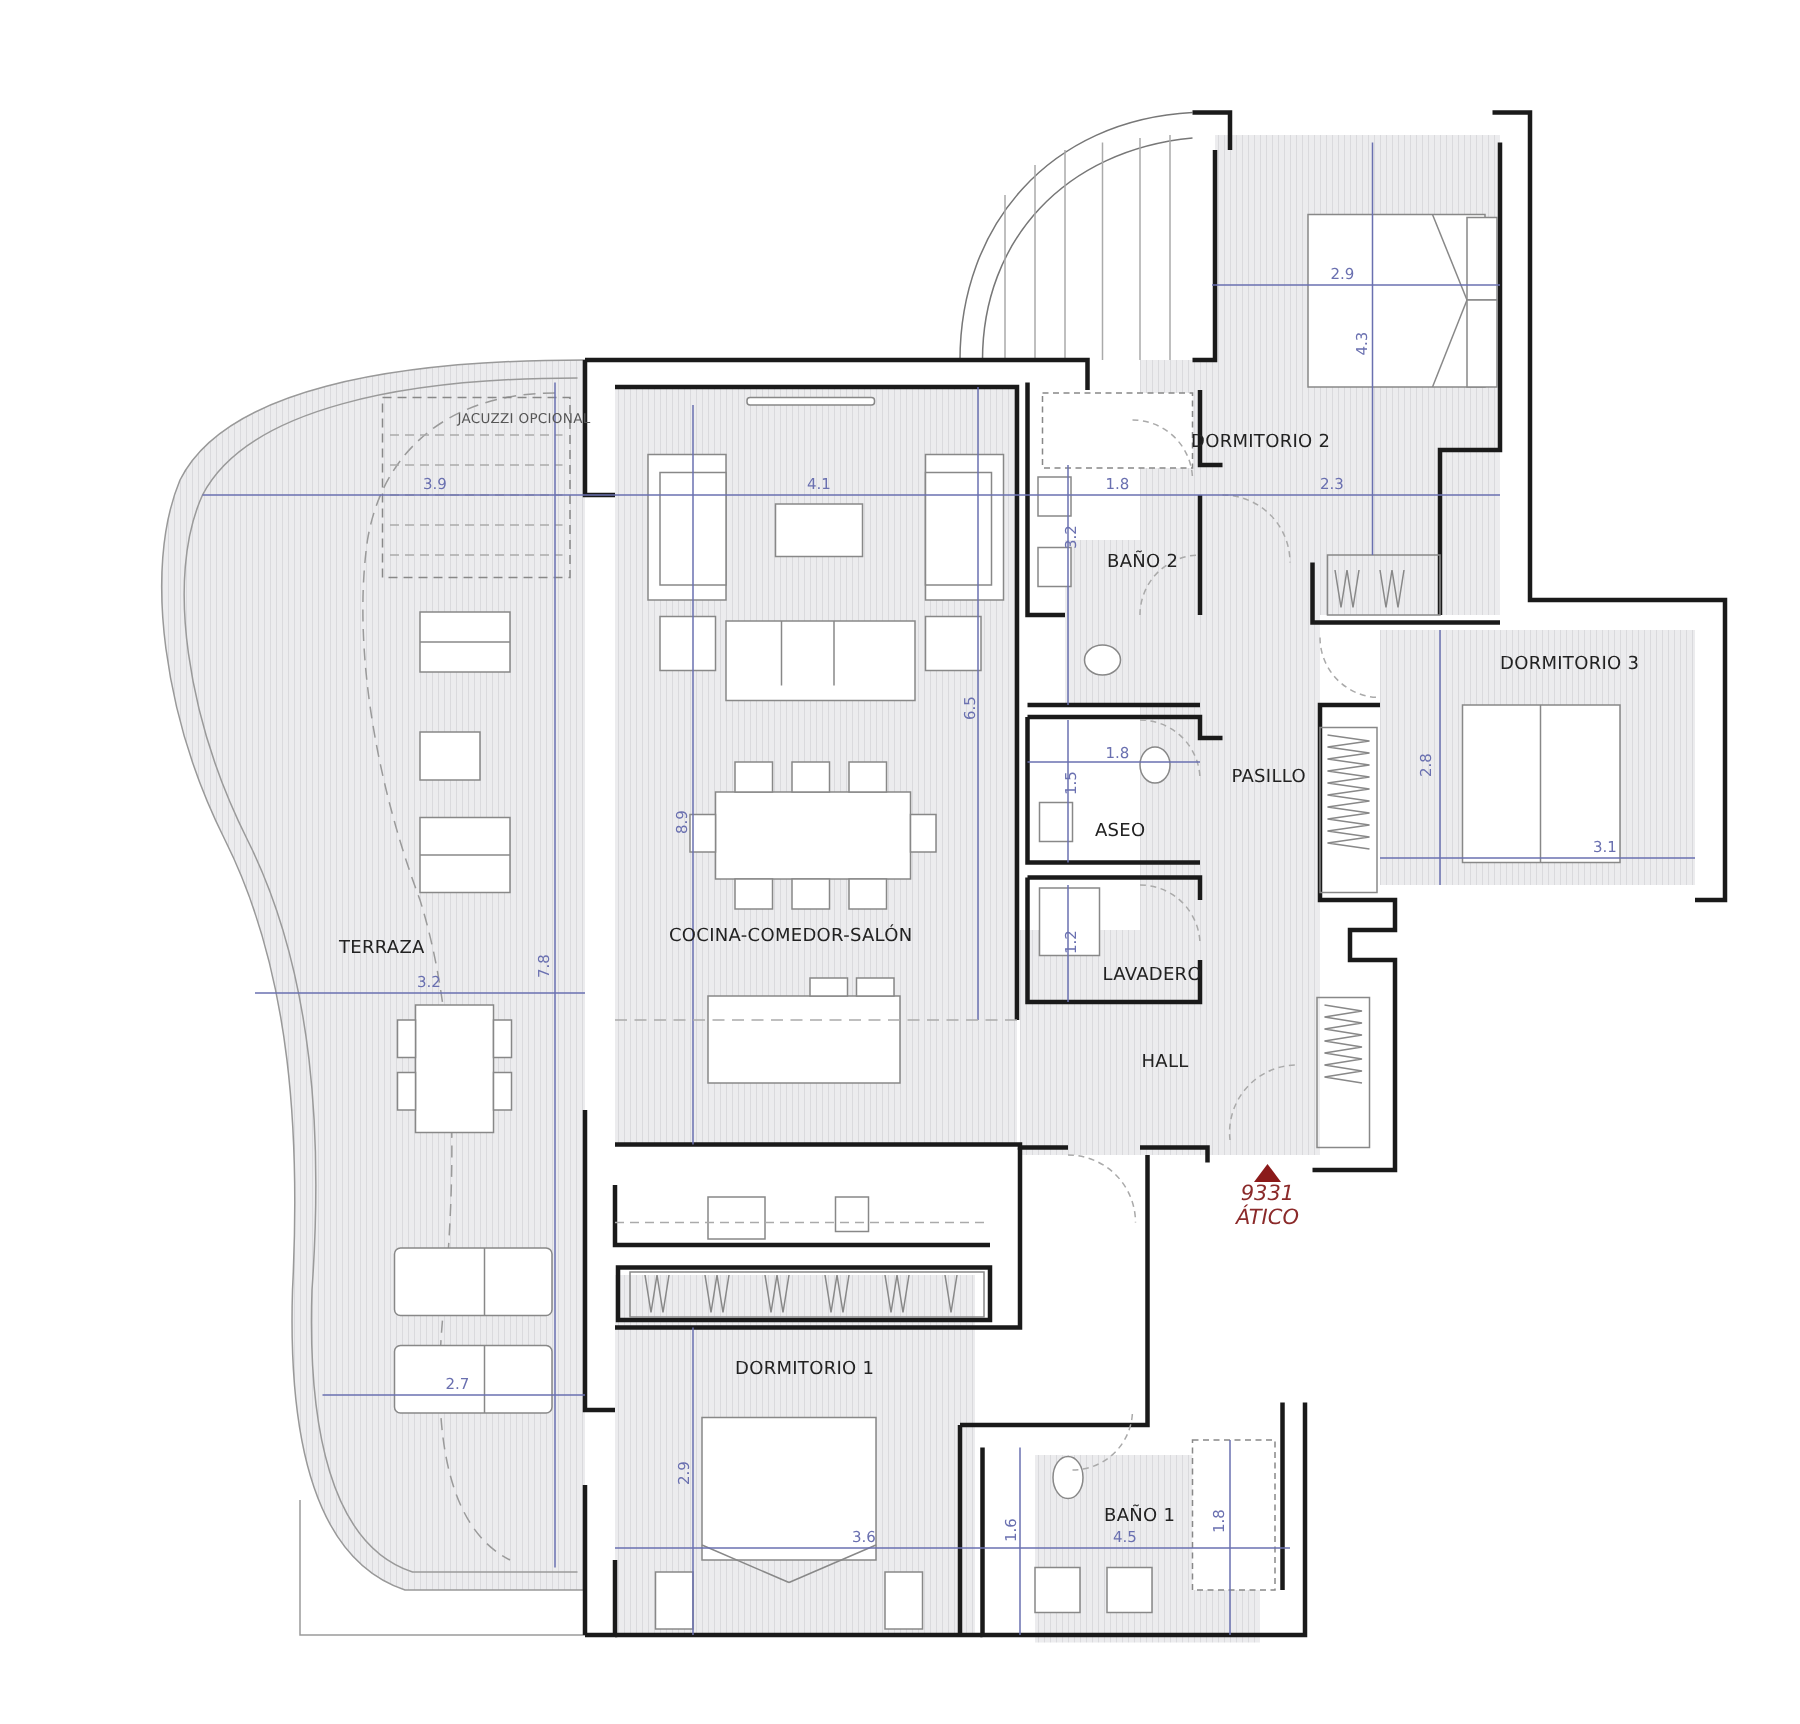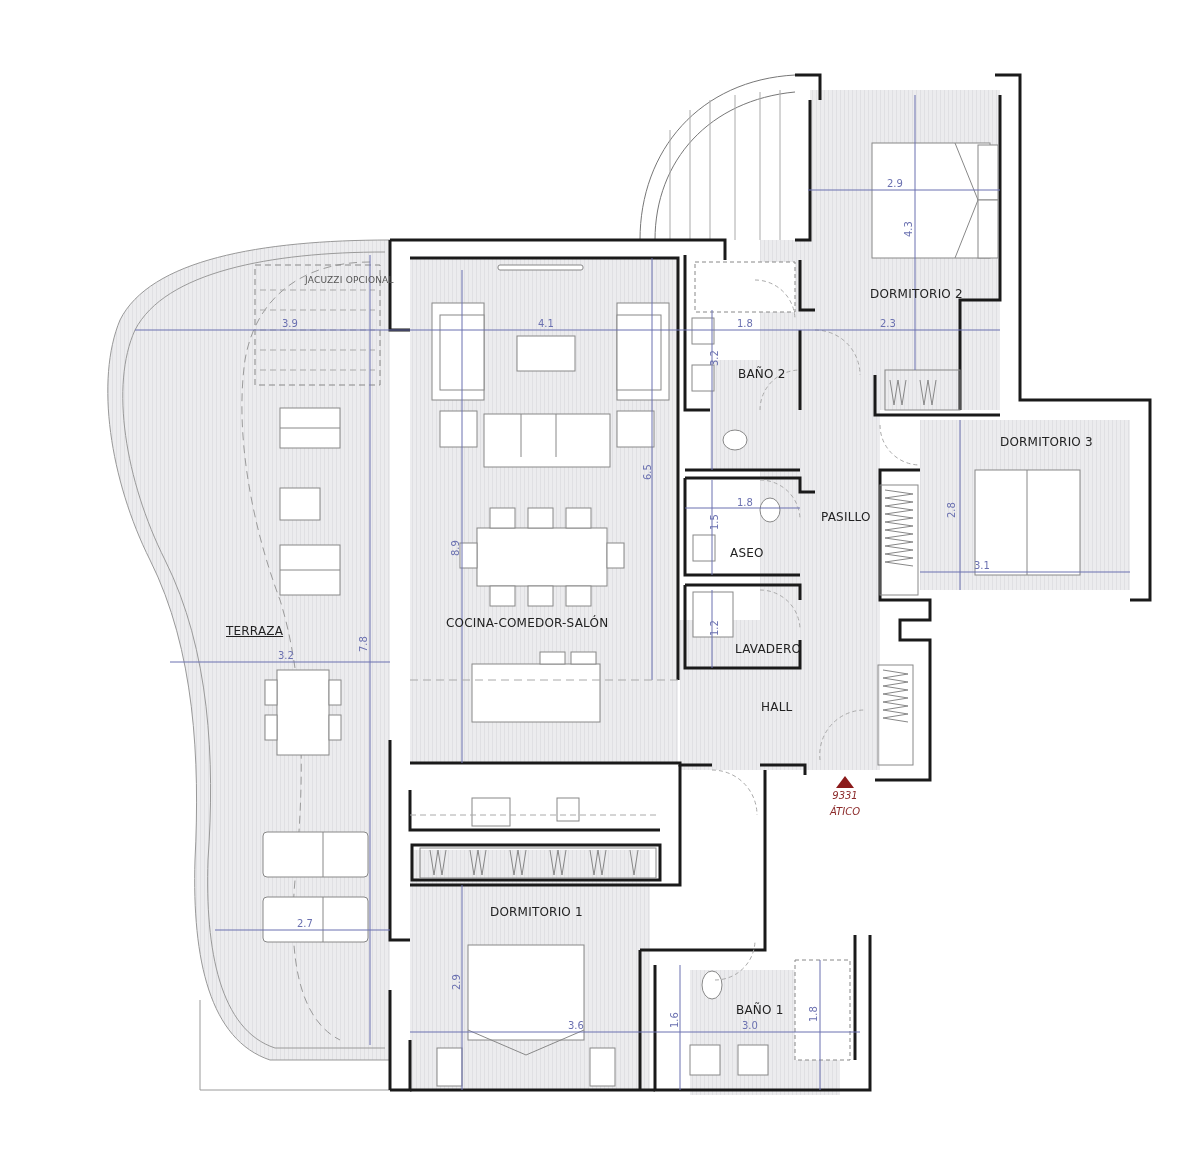--- a/index.html
+++ b/index.html
@@ -4,21 +4,21 @@
 <style>
   html, body { margin:0; padding:0; background:#ffffff; }
   body { width:1200px; height:1149px; position:relative; overflow:hidden; font-family:"Liberation Sans", sans-serif; }
   #plan { position:absolute; left:0; top:0; width:1200px; height:1149px; }
   .lbl { position:absolute; font-family:"DejaVu Sans", sans-serif; font-size:12px; color:#222; white-space:nowrap; letter-spacing:0.2px; }
   .dim { position:absolute; font-family:"DejaVu Sans", sans-serif; font-size:10px; color:#6a70b0; white-space:nowrap; }
   .dim.v { transform:rotate(-90deg); transform-origin:left top; }
   .small { font-size:9px; color:#555; }
   .unit { position:absolute; left:820px; top:776px; text-align:center; width:50px; }
   .unit .tri { width:0; height:0; margin:0 auto; border-left:9px solid transparent; border-right:9px solid transparent; border-bottom:12px solid #8b1a1a; }
-  .unit .num, .unit .typ { font-family:"DejaVu Sans", sans-serif; font-style:italic; color:#8b2a2a; font-size:10px; line-height:16px; }
+  .unit .num, .unit .typ { font-family:"DejaVu Sans", sans-serif; font-style:italic; color:#8b2a2a; font-size:14px; line-height:16px; }
 </style>
 </head>
 <body>
 
 <svg id="plan" viewBox="0 0 1200 1149" xmlns="http://www.w3.org/2000/svg">
   <defs>
     <pattern id="hatch" width="4" height="4" patternUnits="userSpaceOnUse">
       <rect width="4" height="4" fill="#ececee"></rect>
       <line x1="0" y1="0" x2="0" y2="4" stroke="#d4d4d8" stroke-width="1"></line>
     </pattern>
@@ -212,24 +212,24 @@
     <line x1="462" y1="885" x2="462" y2="1090"></line>
     <line x1="410" y1="1032" x2="860" y2="1032"></line>
     <line x1="680" y1="965" x2="680" y2="1090"></line>
     <line x1="820" y1="960" x2="820" y2="1090"></line>
   </g>
   <line x1="410" y1="680" x2="678" y2="680" stroke="#aaa" stroke-dasharray="8 5"></line>
   <line x1="410" y1="815" x2="660" y2="815" stroke="#aaa" stroke-dasharray="6 4"></line>
 </svg>
 
 <div class="lbl small" style="left:257px;top:275px;margin-left:48px;">JACUZZI OPCIONAL</div>
-<div class="lbl" style="left:226px;top:624px;text-decoration:underline;">TERRAZA</div>
+<div class="lbl" style="left:226px;top:624px;">TERRAZA</div>
 <div class="lbl" style="left:446px;top:616px;">COCINA-COMEDOR-SALÓN</div>
 <div class="lbl" style="left:738px;top:367px;">BAÑO 2</div>
-<div class="lbl" style="left:870px;top:287px;">DORMITORIO 2</div>
+<div class="lbl" style="left:794px;top:287px;">DORMITORIO 2</div>
 <div class="lbl" style="left:984px;top:435px;margin-left:16px;">DORMITORIO 3</div>
 <div class="lbl" style="left:821px;top:510px;">PASILLO</div>
 <div class="lbl" style="left:730px;top:546px;">ASEO</div>
 <div class="lbl" style="left:735px;top:642px;text-align:right;">LAVADERO</div>
 <div class="lbl" style="left:761px;top:700px;">HALL</div>
 <div class="lbl" style="left:490px;top:905px;">DORMITORIO 1</div>
 <div class="lbl" style="left:736px;top:992px;margin-top:11px;">BAÑO 1</div>
 
 <div class="dim" style="left:255px;top:318px;margin-left:27px;">3.9</div>
 <div class="dim" style="left:538px;top:318px;">4.1</div>
@@ -239,25 +239,25 @@
 <div class="dim v" style="left:903px;top:237px;">4.3</div>
 <div class="dim v" style="left:709px;top:366px;">3.2</div>
 <div class="dim" style="left:737px;top:497px;">1.8</div>
 <div class="dim v" style="left:709px;top:530px;">1.5</div>
 <div class="dim v" style="left:709px;top:636px;">1.2</div>
 <div class="dim v" style="left:642px;top:480px;">6.5</div>
 <div class="dim v" style="left:450px;top:556px;">8.9</div>
 <div class="dim" style="left:278px;top:650px;">3.2</div>
 <div class="dim v" style="left:358px;top:652px;">7.8</div>
 <div class="dim v" style="left:946px;top:518px;">2.8</div>
-<div class="dim" style="left:974px;top:560px;text-align:right;">3.1</div>
+<div class="dim" style="left:1062px;top:560px;text-align:right;">3.1</div>
 <div class="dim" style="left:297px;top:918px;">2.7</div>
 <div class="dim v" style="left:451px;top:990px;">2.9</div>
 <div class="dim" style="left:540px;top:1020px;margin-left:28px;">3.6</div>
 <div class="dim v" style="left:669px;top:1028px;">1.6</div>
-<div class="dim" style="left:742px;top:1020px;">3.0</div>
+<div class="dim" style="left:742px;top:1020px;">4.5</div>
 <div class="dim v" style="left:808px;top:1022px;">1.8</div>
 
 <div class="unit">
   <div class="tri"></div>
   <div class="num">9331</div>
   <div class="typ">ÁTICO</div>
 </div>
 
 </body></html>

